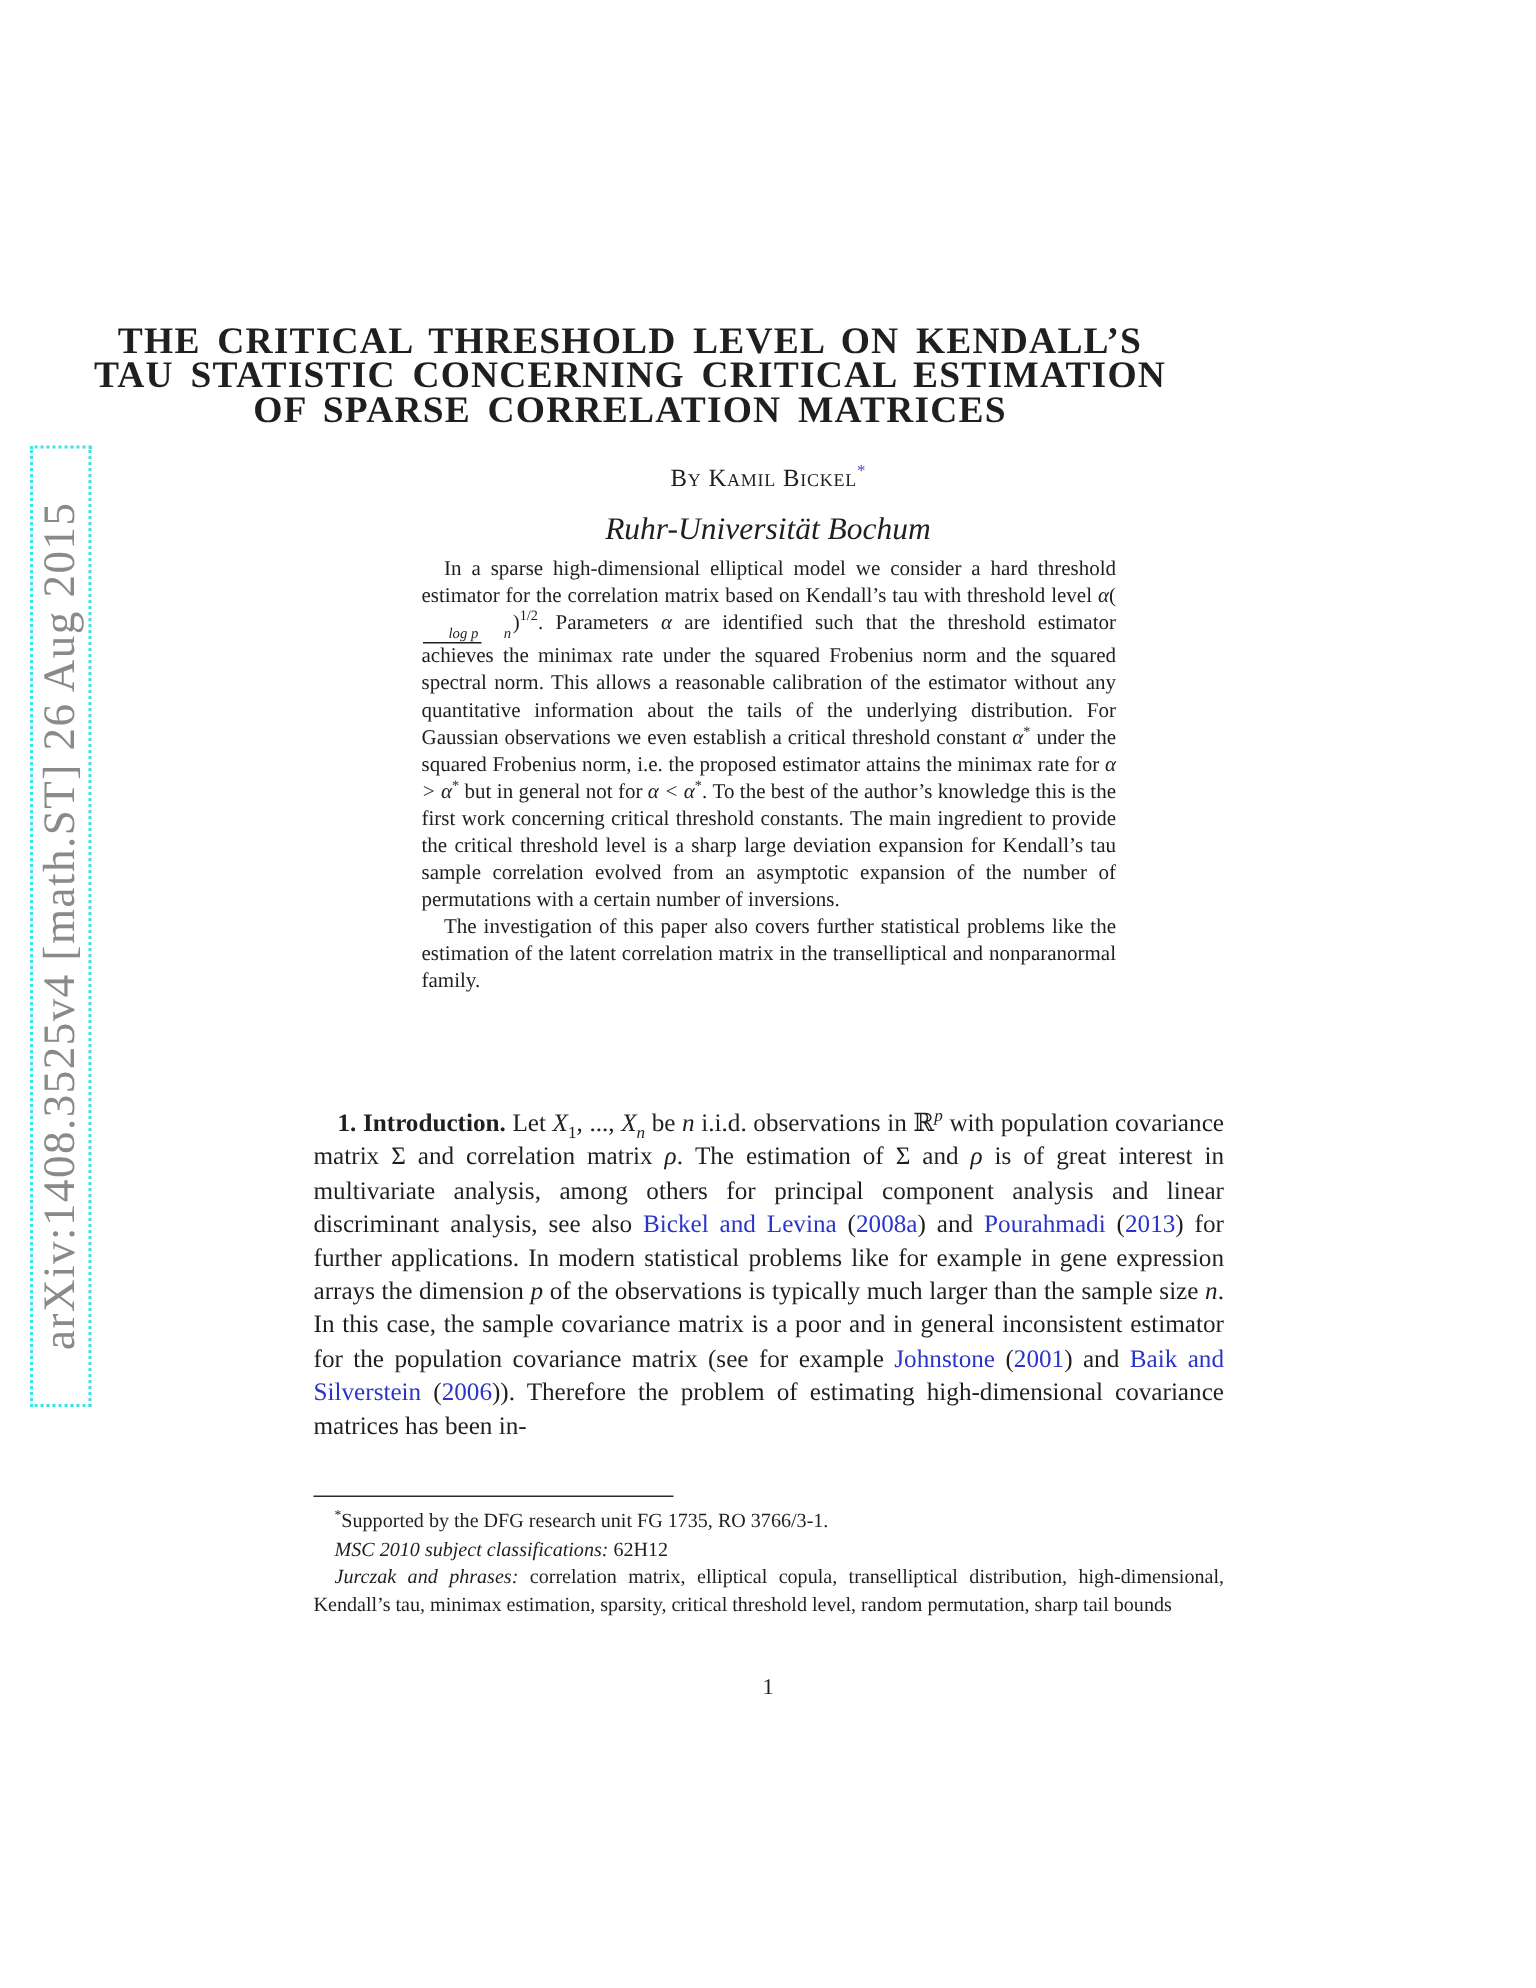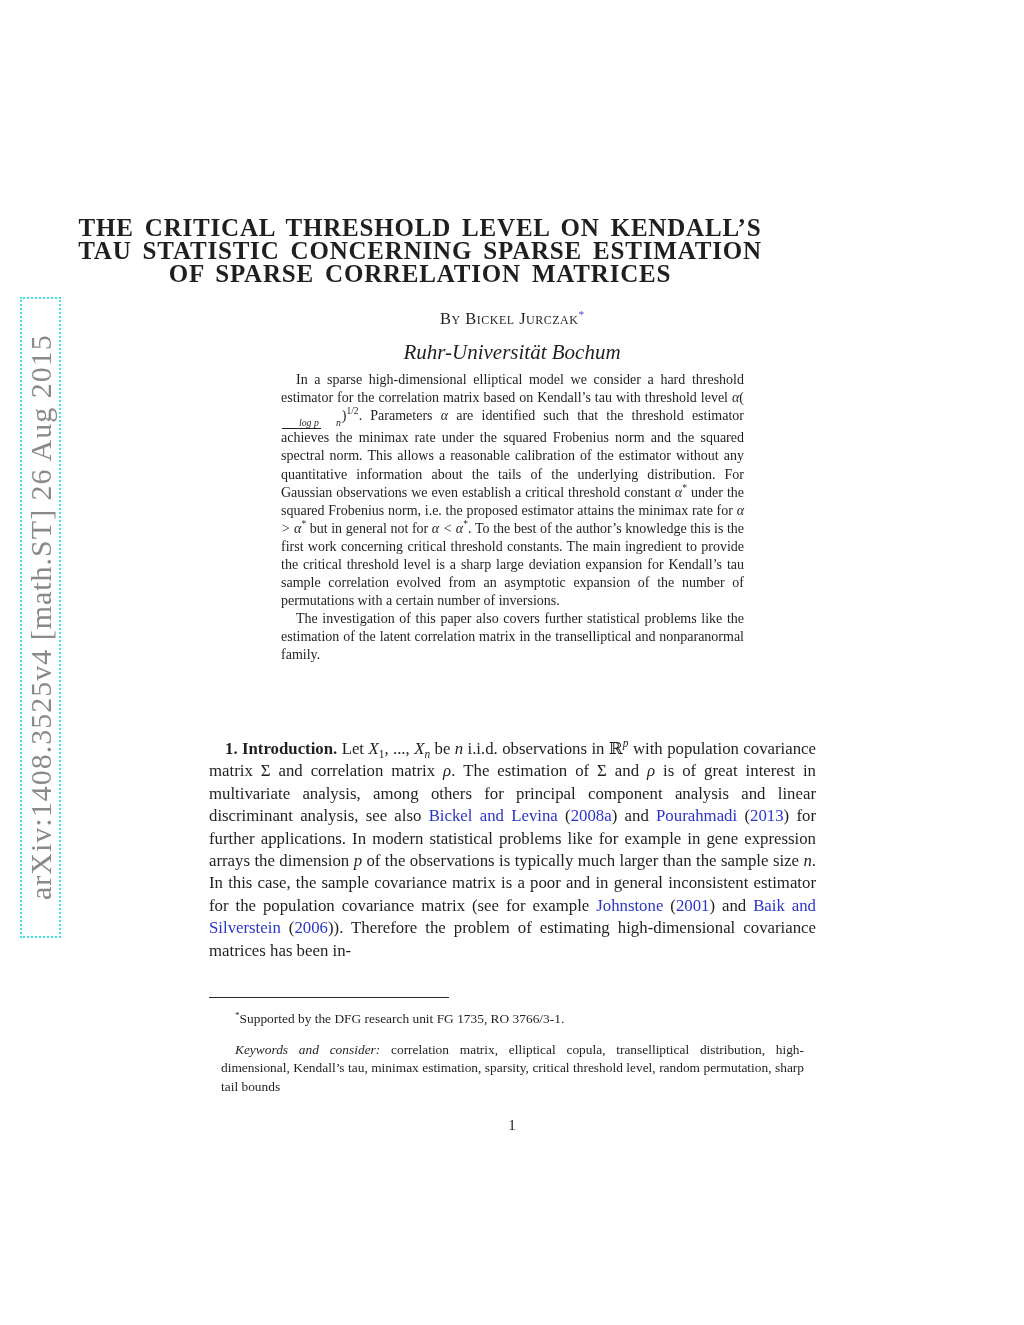--- a/index.html
+++ b/index.html
@@ -31,21 +31,21 @@
 
   
   .intro{position:absolute;top:738px;left:209px;width:607px;
          font-size:16.8px;line-height:22.4px;text-align:justify;}
   .intro p{margin:0;text-indent:16px;}
 
   
   .footnotes{position:absolute;top:997px;left:209px;width:607px;
              font-size:13.4px;line-height:18.6px;text-align:justify;}
   .fn-rule{width:240px;height:0;border-top:1.6px solid #2a2a2a;margin:0 0 7px 0;}
-  .footnotes p{margin:12px;text-indent:14px;}
+  .footnotes p{margin:0;text-indent:14px;}
 
   .pagenum{position:absolute;top:1117px;left:0;width:1024px;text-align:center;
            font-size:15px;}
 
   
   .mi{font-style:italic;}
   .it{font-style:italic;}
   .bf{font-weight:bold;}
   .sc{font-variant:small-caps;letter-spacing:0.5px;}
   .link{color:var(--link,#2b34c8);}
@@ -60,41 +60,42 @@
 <body>
 
 <div class="page">
 
   <div class="wm-box">
     <div class="wm-text">arXiv:1408.3525v4  [math.ST]  26 Aug 2015</div>
   </div>
 
   <div class="title">
     <div>THE CRITICAL THRESHOLD LEVEL ON KENDALL’S</div>
-    <div>TAU STATISTIC CONCERNING SPARSE ESTIMATION</div>
+    <div>TAU STATISTIC CONCERNING CRITICAL ESTIMATION</div>
     <div>OF SPARSE CORRELATION MATRICES</div>
   </div>
 
-  <div class="byline"><span class="sc">By Bickel Jurczak</span><sup class="linkp">*</sup></div>
+  <div class="byline"><span class="sc">By Kamil Bickel</span><sup class="linkp">*</sup></div>
 
   <div class="affil">Ruhr-Universität Bochum</div>
 
   <div class="abstract">
     <p><span>In a sparse high-dimensional elliptical model we consider a hard threshold estimator for the correlation matrix based on Kendall’s tau with threshold level </span><span class="mi">α</span><span>(</span><span class="frac">
           <span class="num">log p</span>
           <span class="den">n</span>
         </span><span>)</span><sup>1/2</sup><span>. Parameters </span><span class="mi">α</span><span> are identified such that the threshold estimator achieves the minimax rate under the squared Frobenius norm and the squared spectral norm. This allows a reasonable calibration of the estimator without any quantitative information about the tails of the underlying distribution. For Gaussian observations we even establish a critical threshold constant </span><span class="mi">α</span><sup>*</sup><span> under the squared Frobenius norm, i.e. the proposed estimator attains the minimax rate for </span><span class="mi">α &gt; α</span><sup>*</sup><span> but in general not for </span><span class="mi">α &lt; α</span><sup>*</sup><span>. To the best of the author’s knowledge this is the first work concerning critical threshold constants. The main ingredient to provide the critical threshold level is a sharp large deviation expansion for Kendall’s tau sample correlation evolved from an asymptotic expansion of the number of permutations with a certain number of inversions.</span></p>
     <p><span>The investigation of this paper also covers further statistical problems like the estimation of the latent correlation matrix in the transelliptical and nonparanormal family.</span></p>
   </div>
 
   <div class="intro">
     <p><span class="bf">1. Introduction.</span><span>   Let </span><span class="mi">X</span><sub>1</sub><span>, ..., </span><span class="mi">X</span><sub class="mi">n</sub><span> be </span><span class="mi">n</span><span> i.i.d. observations in ℝ</span><sup class="mi">p</sup><span> with population covariance matrix Σ and correlation matrix </span><span class="mi">ρ</span><span>. The estimation of Σ and </span><span class="mi">ρ</span><span> is of great interest in multivariate analysis, among others for principal component analysis and linear discriminant analysis, see also </span><span class="link">Bickel and Levina</span><span> (</span><span class="link">2008a</span><span>) and </span><span class="link">Pourahmadi</span><span> (</span><span class="link">2013</span><span>) for further applications. In modern statistical problems like for example in gene expression arrays the dimension </span><span class="mi">p</span><span> of the observations is typically much larger than the sample size </span><span class="mi">n</span><span>. In this case, the sample covariance matrix is a poor and in general inconsistent estimator for the population covariance matrix (see for example </span><span class="link">Johnstone</span><span> (</span><span class="link">2001</span><span>) and </span><span class="link">Baik and Silverstein</span><span> (</span><span class="link">2006</span><span>)). Therefore the problem of estimating high-dimensional covariance matrices has been in-</span></p>
   </div>
 
   <div class="footnotes">
     <div class="fn-rule"></div>
     <p><sup>*</sup><span>Supported by the DFG research unit FG 1735, RO 3766/3-1.</span></p>
-    <p><span class="it">Keywords and consider:</span><span> correlation matrix, elliptical copula, transelliptical distribution, high-dimensional, Kendall’s tau, minimax estimation, sparsity, critical threshold level, random permutation, sharp tail bounds</span></p>
+    <p><span class="it">MSC 2010 subject classifications:</span><span> 62H12</span></p>
+    <p><span class="it">Jurczak and phrases:</span><span> correlation matrix, elliptical copula, transelliptical distribution, high-dimensional, Kendall’s tau, minimax estimation, sparsity, critical threshold level, random permutation, sharp tail bounds</span></p>
   </div>
 
   <div class="pagenum">1</div>
 
 </div>
 
 </body></html>

